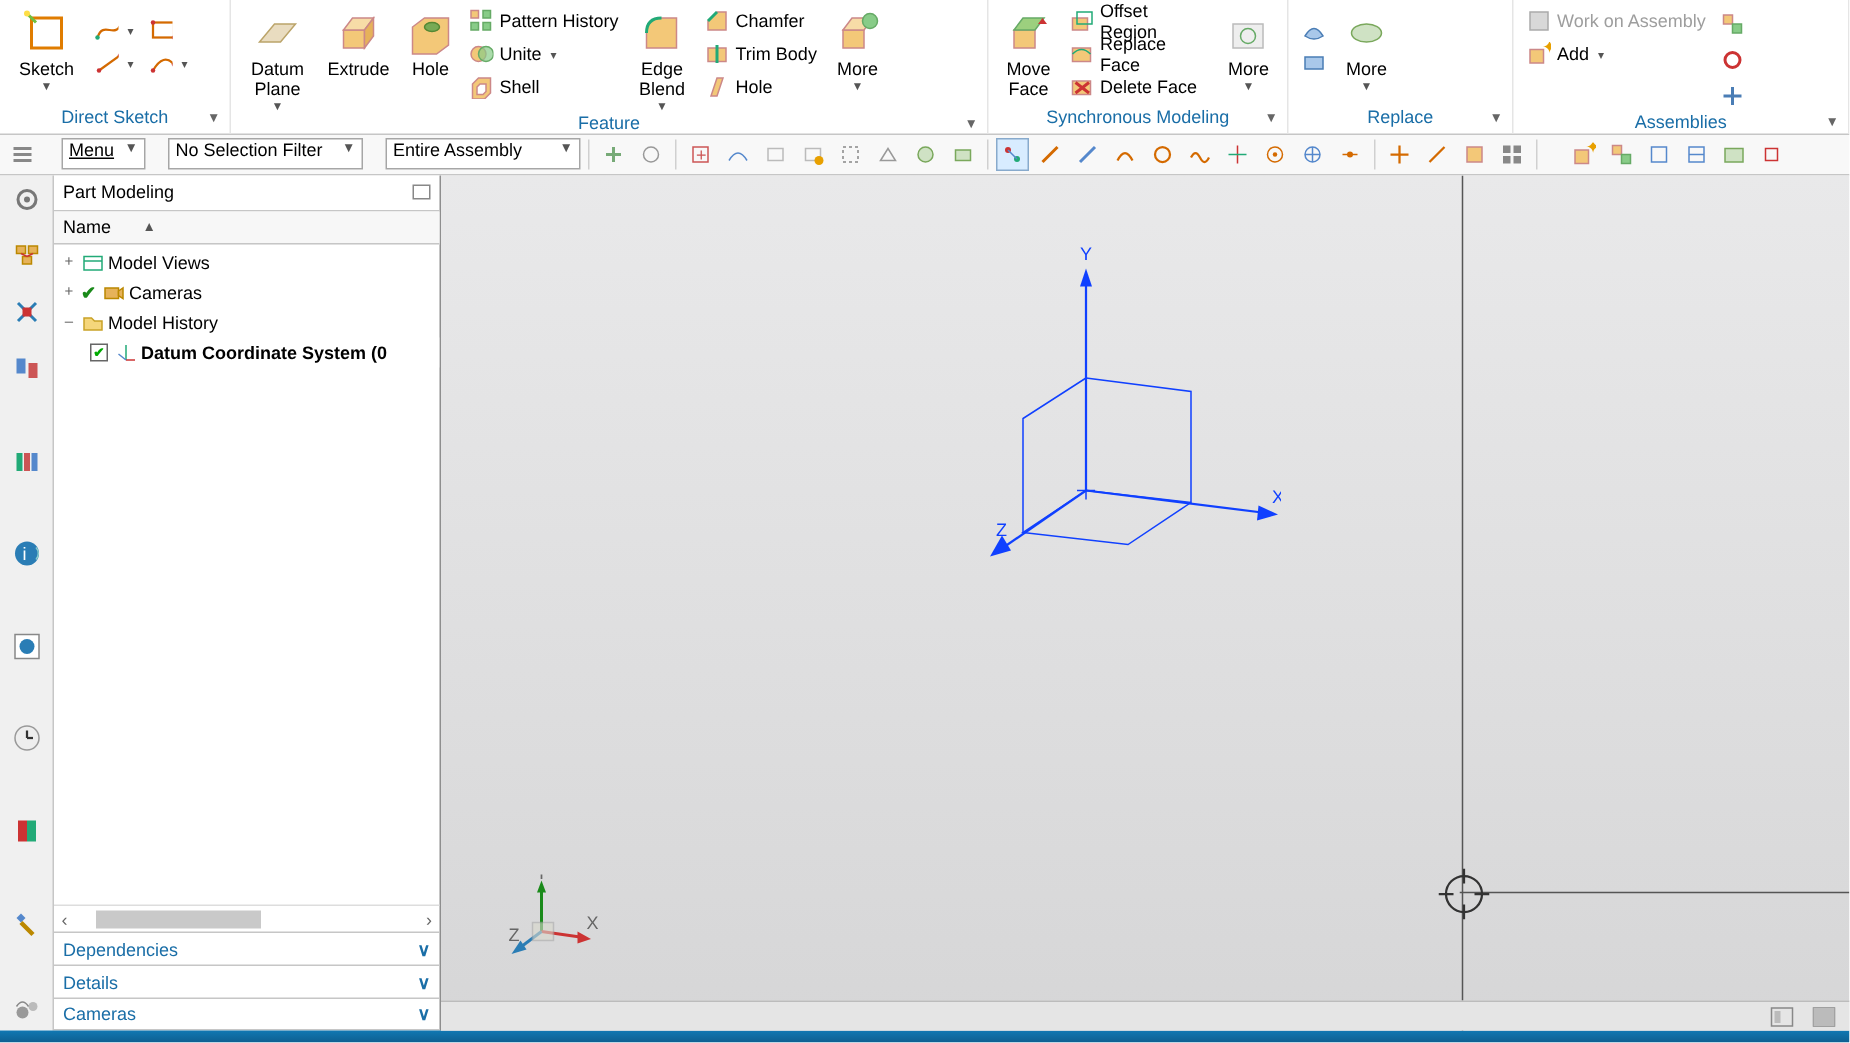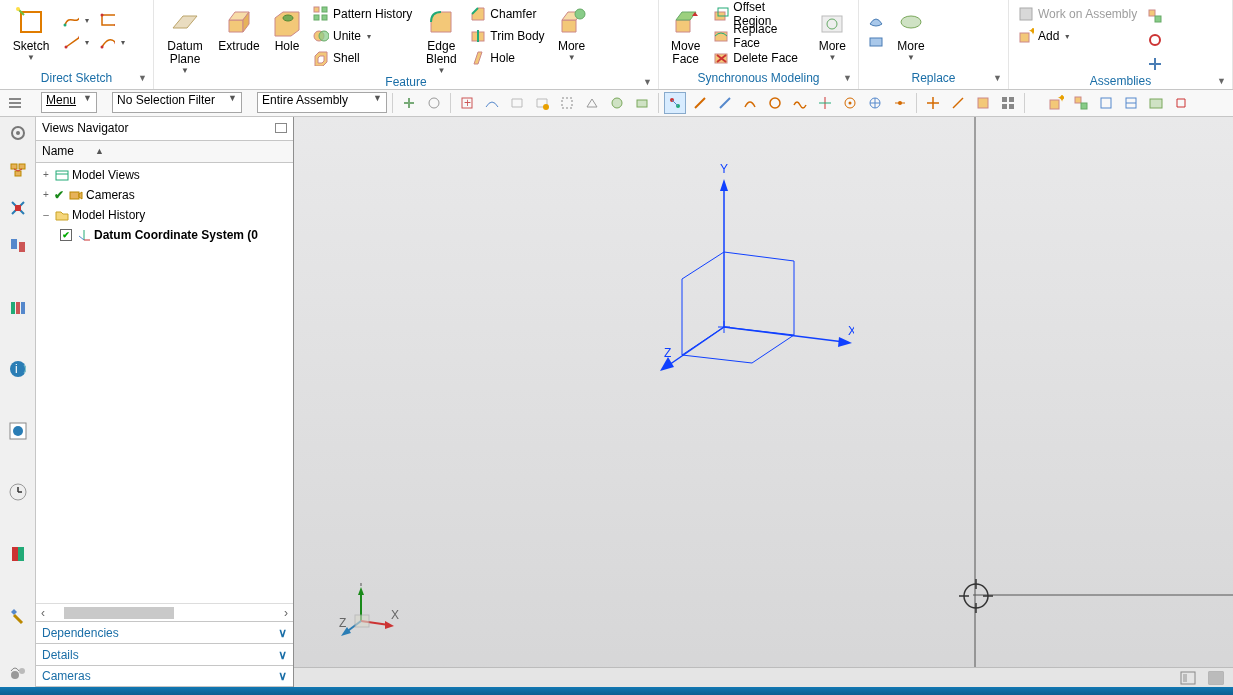--- a/index.html
+++ b/index.html
@@ -653,21 +653,21 @@
         <svg width="20" height="20">
           <circle cx="7" cy="12" r="4" fill="#999"></circle>
           <circle cx="14" cy="8" r="3" fill="#bbb"></circle>
           <path d="M3 8q4-6 8 0" stroke="#888" fill="none"></path>
         </svg>
       </div>
   </div>
 
   <div class="nav-panel">
     <div class="nav-title">
-      <span>Views Navigator</span>
+      <span>Part Modeling</span>
       <div class="max"></div>
     </div>
     <div class="nav-head">
         <span>Name</span>
         <span class="dd">▲</span>
       </div>
     <div class="tree">
       <div class="tree-row">
           <span class="tw">+</span>
           <div class="tic">

